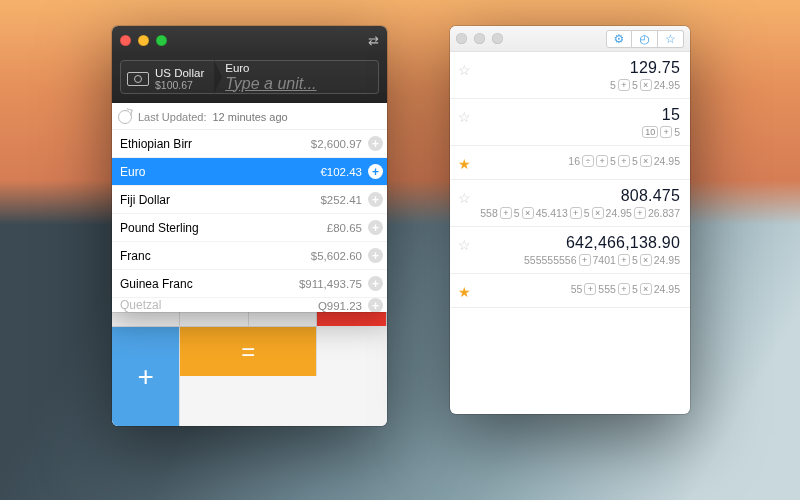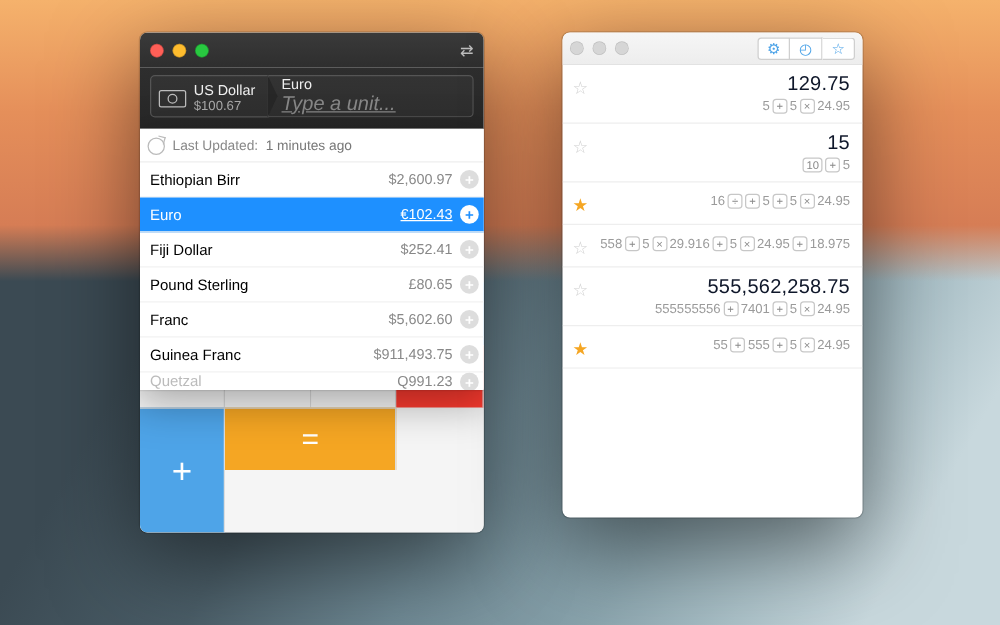--- a/index.html
+++ b/index.html
@@ -74,21 +74,21 @@
   background:#fff; border-radius:5px;
   box-shadow: 0 10px 34px rgba(0,0,0,.35), 0 0 0 1px rgba(0,0,0,.08);
   z-index:5;
 }
 .pop-head { display:flex; align-items:center; gap:6px; padding:7px 10px 5px 10px; font-size:11px; color:#888; border-bottom:1px solid #eee;}
 .pop-head .ref { width:14px;height:14px;border:1.4px solid #bbb;border-radius:50%;position:relative;}
 .pop-head .ref::after{content:"";position:absolute;width:5px;height:5px;border-top:1.4px solid #bbb;border-right:1.4px solid #bbb;top:-2px;right:-1px;transform:rotate(15deg);}
 .cur-row { display:flex; align-items:center; justify-content:space-between; padding:6px 8px 6px 12px; font-size:12px; border-bottom:1px solid #f2f2f2;}
 .cur-row.sel { background:#1e90ff; color:#fff; }
 .cur-row .amt { color:#888; font-size:11.5px; display:flex; align-items:center; gap:6px;}
-.cur-row.sel .amt { color:#fff;text-decoration:underline; }
+.cur-row.sel .amt { color:#fff; }
 .plus { width:15px;height:15px;border-radius:50%;background:#ddd;color:#fff;display:flex;align-items:center;justify-content:center;font-size:12px;font-weight:700;line-height:1;}
 .cur-row.sel .plus { background:#fff; color:#1e90ff; }
 .cur-row.last { color:#bbb; }
 
 
 .keypad { display:grid; grid-template-columns: repeat(3, 1fr) 70px; grid-auto-rows: 50px; background:#f5f5f5; }
 .key { display:flex; align-items:center; justify-content:center; font-size:20px; color:#444; border-top:1px solid #ddd; border-right:1px solid #ddd; background:#fafafa; font-weight:300;}
 .key.op { background:#4ea4e8; color:#fff; font-size:24px; border-color:rgba(255,255,255,.2);}
 .key.eq { background:#f5a623; color:#fff; font-size:24px;}
 .key.del{ background:#ff3b30; color:#fff;}
@@ -145,21 +145,21 @@
           <div class="unit-name">Euro</div>
           <div class="unit-placeholder">Type a unit...</div>
         </div>
       </div>
     </div>
 
     <div class="popover">
       <div class="pop-head">
         <div class="ref"></div>
         <span>Last Updated:</span>
-        <span style="color:#777">1 minutes ago</span>
+        <span style="color:#777">12 minutes ago</span>
       </div>
       <div id="cur-list">
           <div class="cur-row">
             <span>Ethiopian Birr</span>
             <span class="amt">$2,600.97<span class="plus">+</span></span>
           </div>
           <div class="cur-row sel">
             <span>Euro</span>
             <span class="amt">€102.43<span class="plus">+</span></span>
           </div>
@@ -261,39 +261,40 @@
               <span class="k">+</span>
               <span class="expr-seg">5</span>
               <span class="k">×</span>
               <span class="expr-seg">24.95</span>
             </div>
           </div>
         </div>
         <div class="hist-row">
           <div class="star">☆</div>
           <div class="hist-body">
+            <div class="hist-res">808.475</div>
             <div class="hist-expr">
               <span class="expr-seg">558</span>
               <span class="k">+</span>
               <span class="expr-seg">5</span>
               <span class="k">×</span>
-              <span class="expr-seg">29.916</span>
-              <span class="k">+</span>
-              <span class="expr-seg">5</span>
-              <span class="k">×</span>
-              <span class="expr-seg">24.95</span>
-              <span class="k">+</span>
-              <span class="expr-seg">18.975</span>
+              <span class="expr-seg">45.413</span>
+              <span class="k">+</span>
+              <span class="expr-seg">5</span>
+              <span class="k">×</span>
+              <span class="expr-seg">24.95</span>
+              <span class="k">+</span>
+              <span class="expr-seg">26.837</span>
             </div>
           </div>
         </div>
         <div class="hist-row">
           <div class="star">☆</div>
           <div class="hist-body">
-            <div class="hist-res">555,562,258.75</div>
+            <div class="hist-res">642,466,138.90</div>
             <div class="hist-expr">
               <span class="expr-seg">555555556</span>
               <span class="k">+</span>
               <span class="expr-seg">7401</span>
               <span class="k">+</span>
               <span class="expr-seg">5</span>
               <span class="k">×</span>
               <span class="expr-seg">24.95</span>
             </div>
           </div>

